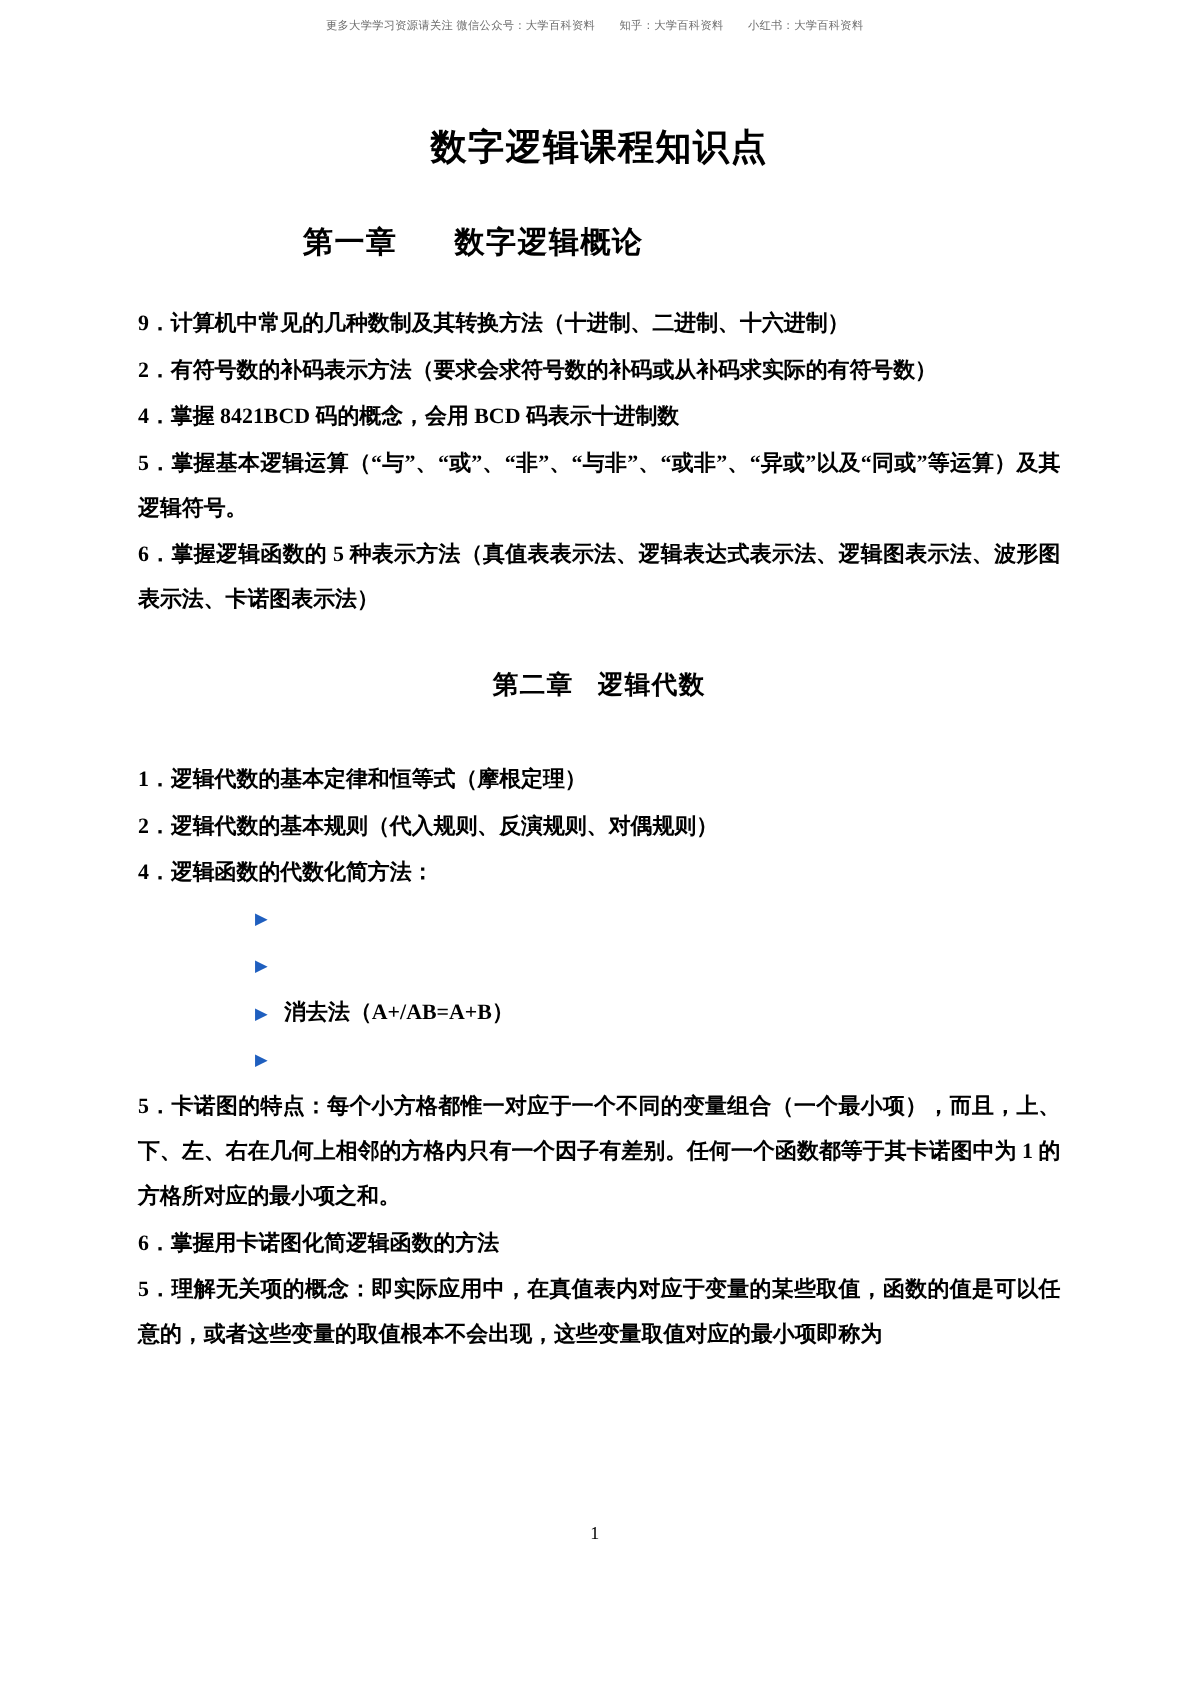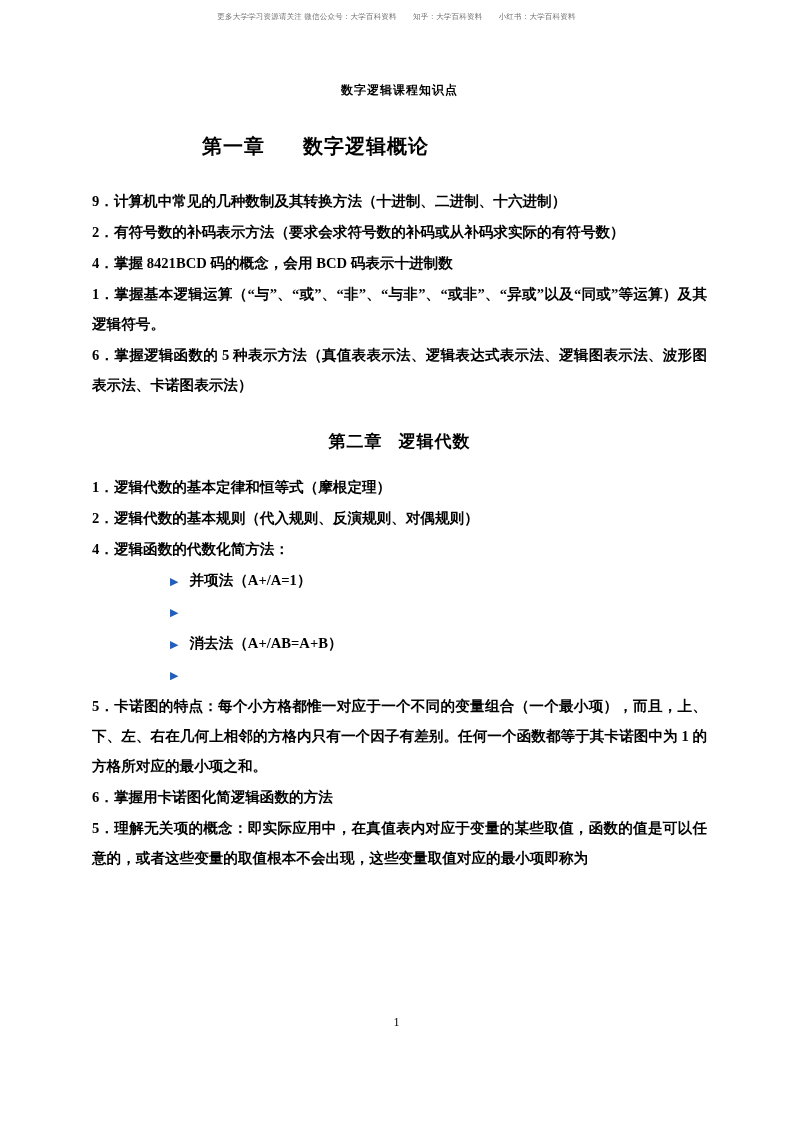--- a/index.html
+++ b/index.html
@@ -38,40 +38,40 @@
     margin: 0 7px;
   }
   .content {
     position: absolute;
     top: 82px;
     left: 92px;
     width: 615px;
   }
   .doc-title {
     text-align: center;
-    font-size: 12px;
+    font-size: 24px;
     font-weight: bold;
     letter-spacing: 1px;
     margin-bottom: 34px;
   }
   .chapter-1 {
     font-size: 20px;
     font-weight: bold;
     margin: 0 0 26px 110px;
     letter-spacing: 1px;
   }
   .chapter-1 .gap {
     display: inline-block;
     width: 38px;
   }
   .chapter-2 {
     font-size: 17px;
     font-weight: bold;
     text-align: center;
-    margin: 30px 0 19px 0;
+    margin: 30px 0 37px 0;
     letter-spacing: 1px;
   }
   .chapter-2 .gap {
     display: inline-block;
     width: 16px;
   }
   .item {
     font-size: 14.6px;
     font-weight: bold;
     line-height: 30px;
@@ -122,35 +122,34 @@
 
     <div class="doc-title">数字逻辑课程知识点</div>
 
     <div class="chapter-1">
       <span>第一章</span><span class="gap"></span><span>数字逻辑概论</span>
     </div>
 
     <div class="item">9．计算机中常见的几种数制及其转换方法（十进制、二进制、十六进制）</div>
     <div class="item">2．有符号数的补码表示方法（要求会求符号数的补码或从补码求实际的有符号数）</div>
     <div class="item">4．掌握 8421BCD 码的概念，会用 BCD 码表示十进制数</div>
-    <div class="item">1．掌握基本逻辑运算（“与”、“或”、“非”、“与非”、“或非”、“异或”以及“同或”等运算）及其逻辑符号。</div>
+    <div class="item">5．掌握基本逻辑运算（“与”、“或”、“非”、“与非”、“或非”、“异或”以及“同或”等运算）及其逻辑符号。</div>
     <div class="item">6．掌握逻辑函数的 5 种表示方法（真值表表示法、逻辑表达式表示法、逻辑图表示法、波形图表示法、卡诺图表示法）</div>
 
     <div class="chapter-2">
       <span>第二章</span><span class="gap"></span><span>逻辑代数</span>
     </div>
 
     <div class="item">1．逻辑代数的基本定律和恒等式（摩根定理）</div>
     <div class="item">2．逻辑代数的基本规则（代入规则、反演规则、对偶规则）</div>
     <div class="item">4．逻辑函数的代数化简方法：</div>
 
     <ul class="sub-list">
       <li class="sub-item">
         <span class="bullet">▶</span>
-        <span>并项法（A+/A=1）</span>
       </li>
       <li class="sub-item">
         <span class="bullet">▶</span>
       </li>
       <li class="sub-item">
         <span class="bullet">▶</span>
         <span>消去法（A+/AB=A+B）</span>
       </li>
       <li class="sub-item">
         <span class="bullet">▶</span>

